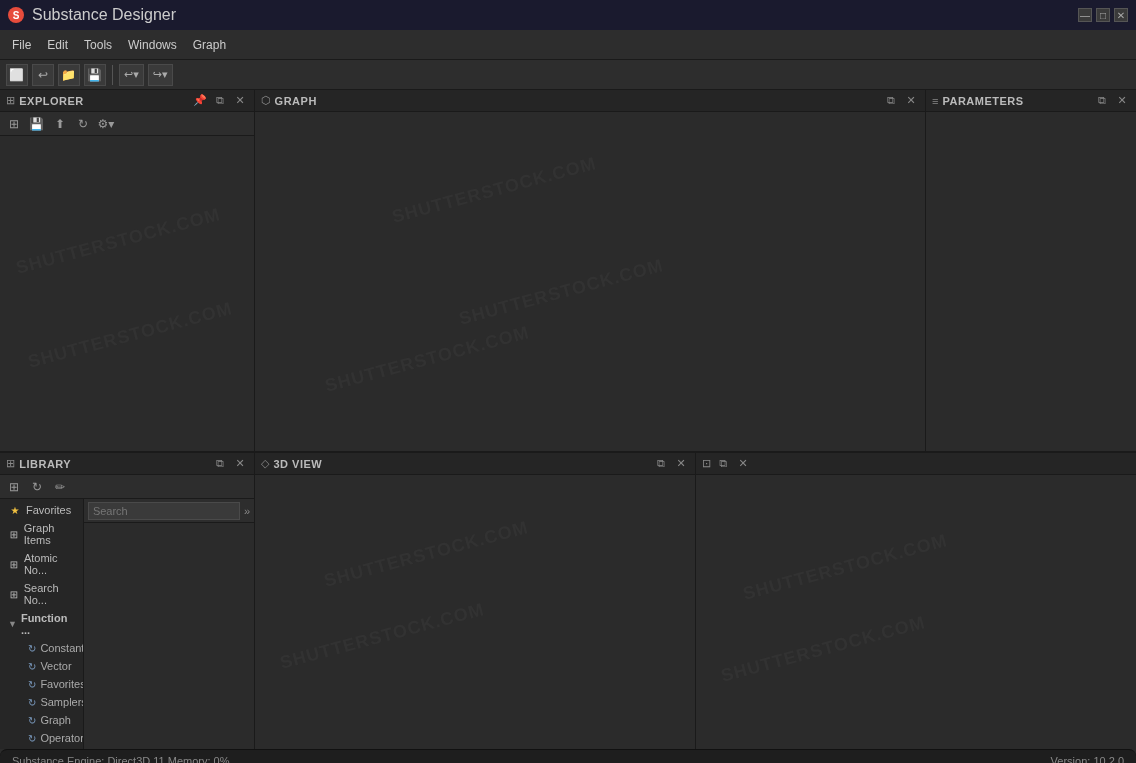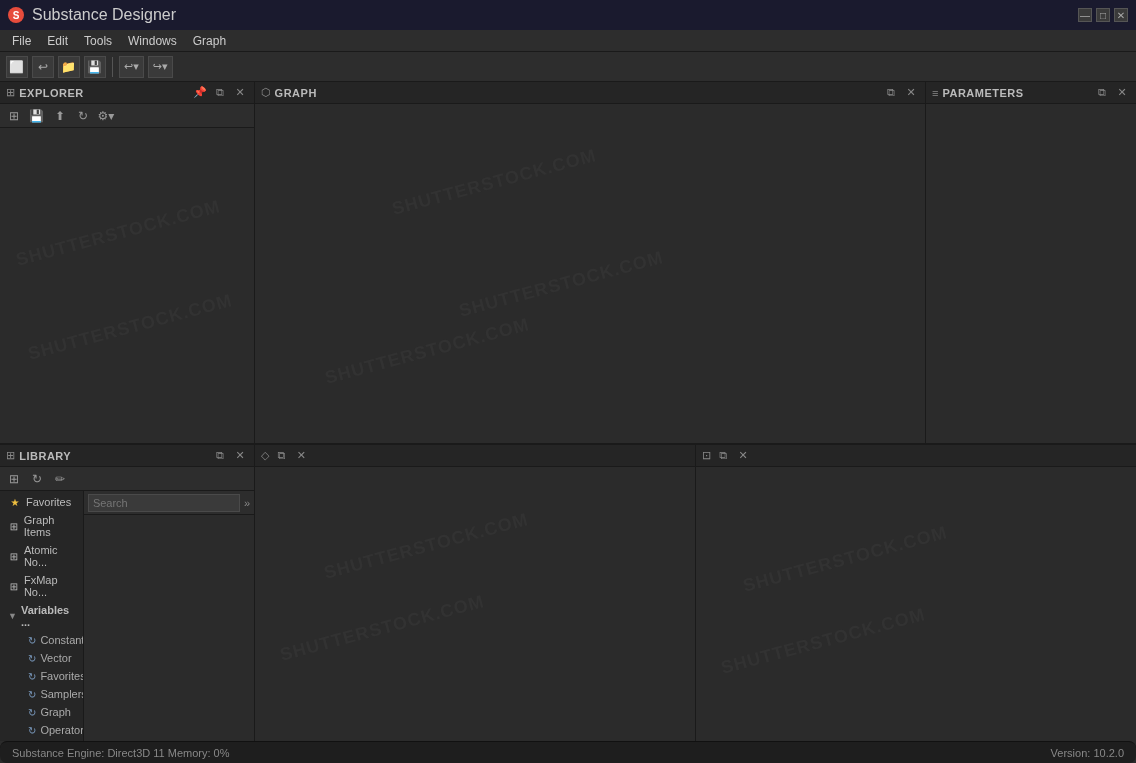--- a/index.html
+++ b/index.html
@@ -48,21 +48,21 @@
       background: #3a3a3a;
       border: 1px solid #555;
       display: flex; align-items: center; justify-content: center;
       cursor: pointer;
       font-size: 10px;
       color: #aaa;
     }
 
     
     #menu-bar {
-      height: 22px;
+      height: 30px;
       background: #2d2d2d;
       display: flex;
       align-items: center;
       padding: 0 4px;
       border-bottom: 1px solid #1a1a1a;
     }
     .menu-item {
       padding: 2px 8px;
       cursor: pointer;
       font-size: 12px;
@@ -452,26 +452,26 @@
             <span class="tree-item-label">Graph Items</span>
           </div>
 
           <div class="tree-item">
             <span class="tree-item-icon">⊞</span>
             <span class="tree-item-label">Atomic No...</span>
           </div>
 
           <div class="tree-item">
             <span class="tree-item-icon">⊞</span>
-            <span class="tree-item-label">FxMap No...</span>
+            <span class="tree-item-label">Search No...</span>
           </div>
 
           <div class="tree-item bold">
             <span class="chevron">▼</span>
-            <span class="tree-item-label">Variables ...</span>
+            <span class="tree-item-label">Function ...</span>
           </div>
 
           <div class="sub-item">
             <span class="sub-item-icon">↻</span>
             <span class="tree-item-label">Constant</span>
           </div>
 
           <div class="sub-item">
             <span class="sub-item-icon">↻</span>
             <span class="tree-item-label">Vector</span>
@@ -505,20 +505,21 @@
             <span class="search-arrow">»</span>
           </div>
           <div class="panel-content"></div>
         </div>
       </div>
     </div>
 
     <div class="panel" id="view3d-panel">
       <div class="panel-header">
         <span class="panel-header-icon">◇</span>
+        <span class="panel-title">3D VIEW</span>
         <div class="panel-header-btn">⧉</div>
         <div class="panel-header-btn">✕</div>
       </div>
       <div class="panel-content">
         <div class="wm-text" style="top:25%; left:15%;">SHUTTERSTOCK.COM</div>
         <div class="wm-text" style="top:55%; left:5%;">SHUTTERSTOCK.COM</div>
       </div>
     </div>
 
     <div class="panel" id="view2d-panel">

